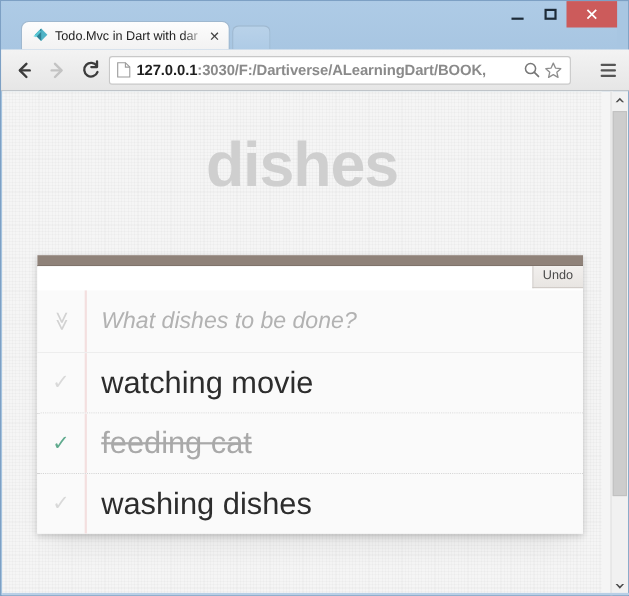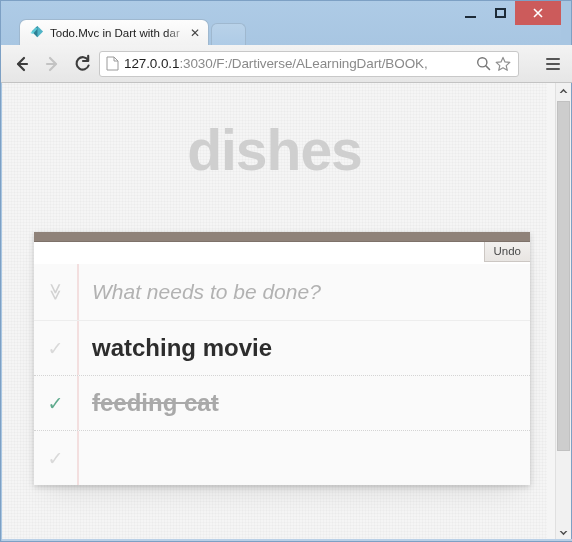--- a/index.html
+++ b/index.html
@@ -138,20 +138,21 @@
     flex: 1 1 auto;
     height: 26px;
     background: #ffffff;
     border: 1px solid #c8c8c8;
     border-radius: 3px;
     display: flex;
     align-items: center;
     margin: 0 20px 0 2px;
     padding: 0 5px 0 6px;
     box-sizing: border-box;
+    font-weight: bold;
   }
   .page-icon {
     flex: 0 0 auto;
     margin-right: 5px;
   }
   .url-text {
     flex: 1 1 auto;
     font-size: 13.5px;
     color: #8a8a8a;
     white-space: nowrap;
@@ -300,23 +301,23 @@
     color: #d9d9d9;
     font-family: "DejaVu Sans", sans-serif;
   }
   .todo-check.done { color: #5faa8d; }
   .todo-label {
     position: absolute;
     left: 58px; top: 0;
     right: 12px; height: 54px;
     display: flex;
     align-items: center;
-    font-size: 24px;
+    font-size: 28px;
     color: #2d2d2d;
-    font-weight: 700;
+    font-weight: 400;
   }
   .todo-label.done {
     color: #a9a9a9;
     text-decoration: line-through;
     text-align: right;
   }
 
   
   .footer {
     position: absolute;
@@ -454,40 +455,41 @@
       <div class="todoapp">
         <div class="topbar"></div>
 
         <div class="undo-row">
           <div class="undo-btn">Undo</div>
         </div>
 
         <div class="newtodo-row">
           <div class="toggle-all">≫</div>
           <div class="vline"></div>
-          <div class="newtodo-text">What needs to be done?</div>
+          <div class="newtodo-text">What dishes to be done?</div>
         </div>
 
         <div class="todo-list">
 
           <div class="todo-item">
             <div class="todo-check">✓</div>
             <div class="vline"></div>
             <div class="todo-label">watching movie</div>
           </div>
 
           <div class="todo-item">
             <div class="todo-check done">✓</div>
             <div class="vline"></div>
             <div class="todo-label done">feeding cat</div>
           </div>
 
           <div class="todo-item">
             <div class="todo-check">✓</div>
             <div class="vline"></div>
+            <div class="todo-label">washing dishes</div>
           </div>
 
         </div>
       </div>
 
       <div class="footer">
         
         
         
       </div>

